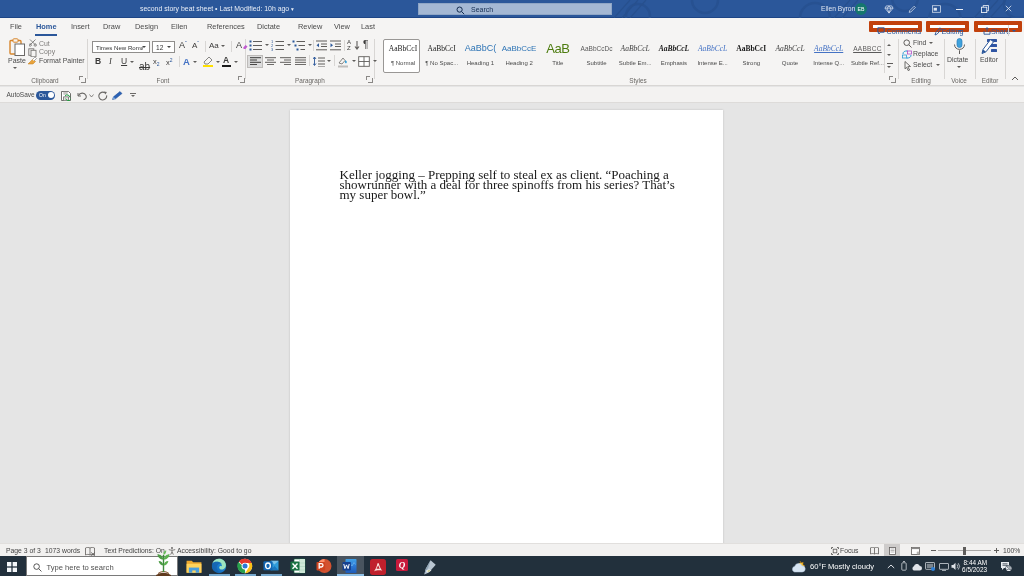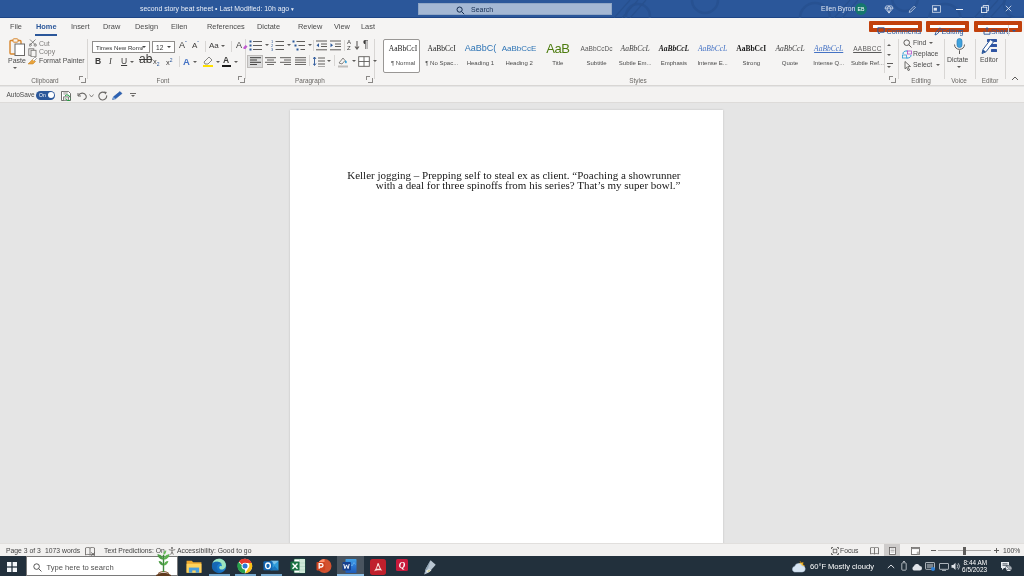--- a/index.html
+++ b/index.html
@@ -33,21 +33,21 @@
 .style-chip { position:absolute; top:4px; width:38px; text-align:center; }
 .sprev { font-size:7.5px; color:#1a1a1a; height:17px; line-height:17px; white-space:nowrap; overflow:visible; }
 .slab { font-size:6px; color:#4a4a4a; margin-top:3px; white-space:nowrap; }
 
 
 #qat { position:absolute; left:0; top:87px; width:1024px; height:16px; background:#f3f2f1; border-bottom:1px solid #dddbd9; }
 
 
 #canvas { position:absolute; left:0; top:103px; width:1024px; height:440px; background:#e5e5e5; overflow:hidden; }
 #page { position:absolute; left:290px; top:7px; width:433px; height:440px; background:#fff; box-shadow:0 0 2px rgba(0,0,0,0.18); }
-#doctext { position:absolute; left:49.5px; top:59.5px; width:341px; font-family:"Liberation Serif", serif; font-size:11px; line-height:10.25px; color:#181818;text-align:right; }
+#doctext { position:absolute; left:49.5px; top:59.5px; width:341px; font-family:"Liberation Serif", serif; font-size:13px; line-height:10.25px; color:#181818; }
 
 
 #status { position:absolute; left:0; top:543px; width:1024px; height:13px; background:#f2f1f0; border-top:1px solid #e1dfdd; font-size:6.8px; color:#444; }
 #status .it { position:absolute; top:3px; white-space:nowrap; }
 
 
 #taskbar { position:absolute; left:0; top:556px; width:1024px; height:20px; background:#22303c; }
 #tsearch { position:absolute; left:25.5px; top:0; width:152px; height:20px; background:#fff; border:1px solid #7a7a7a; }
 #tsearch .ttext { position:absolute; left:20px; top:5.5px; font-size:7.6px; color:#4f4f4f; }
 .task-ic { position:absolute; top:2px; width:16px; height:16px; }
@@ -201,21 +201,21 @@
   <div class="vsep" style="left:230.5px;top:5px;height:11px"></div>
   <div class="rtxt" style="left:236px;top:4px;font-size:9px;color:#3b3a39">A</div>
   <svg class="abs" style="left:242px;top:8px" width="6" height="6" viewBox="0 0 6 6">
       <path d="M1 4 L3.5 1 L5.5 2.5 L3.5 5 L2 5 Z" fill="#c05ad0"></path>
     </svg>
 
   <div class="rtxt" style="left:95px;top:20px;font-size:8.5px;font-weight:bold;color:#3b3a39">B</div>
   <div class="rtxt" style="left:109px;top:20px;font-size:8.5px;font-style:italic;font-family:'Liberation Serif',serif;color:#3b3a39">I</div>
   <div class="rtxt" style="left:121px;top:20px;font-size:8.5px;text-decoration:underline;color:#3b3a39">U</div>
   <div class="caret" style="left:130px;top:25px"></div>
-  <div class="rtxt" style="left:139px;top:16px;font-size:12px;text-decoration:line-through;color:#3b3a39">ab</div>
+  <div class="rtxt" style="left:139px;top:25px;font-size:10px;text-decoration:line-through;color:#3b3a39">ab</div>
   <div class="rtxt" style="left:153px;top:21px;font-size:7.5px;color:#3b3a39">x<span style="font-size:5px;vertical-align:-2px;color:#2b579a">2</span></div>
   <div class="rtxt" style="left:166px;top:21px;font-size:7.5px;color:#3b3a39">x<span style="font-size:5px;vertical-align:3px;color:#2b579a">2</span></div>
   <div class="vsep" style="left:178.5px;top:20px;height:11px"></div>
   <div class="rtxt" style="left:183px;top:19.5px;font-size:9.5px;font-weight:bold;color:#4472c4">A</div>
   <div class="caret" style="left:193px;top:25px"></div>
   <svg class="abs" style="left:202px;top:19px" width="12" height="12" viewBox="0 0 12 12">
       <path d="M2 7 L7 2 L10 5 L6 9 L3 9 Z" fill="#f7f5f3" stroke="#6b6967" stroke-width="0.8"></path>
       <rect x="1" y="10" width="10" height="2" fill="#ffe000"></rect>
     </svg>
   <div class="caret" style="left:216px;top:25px"></div>

